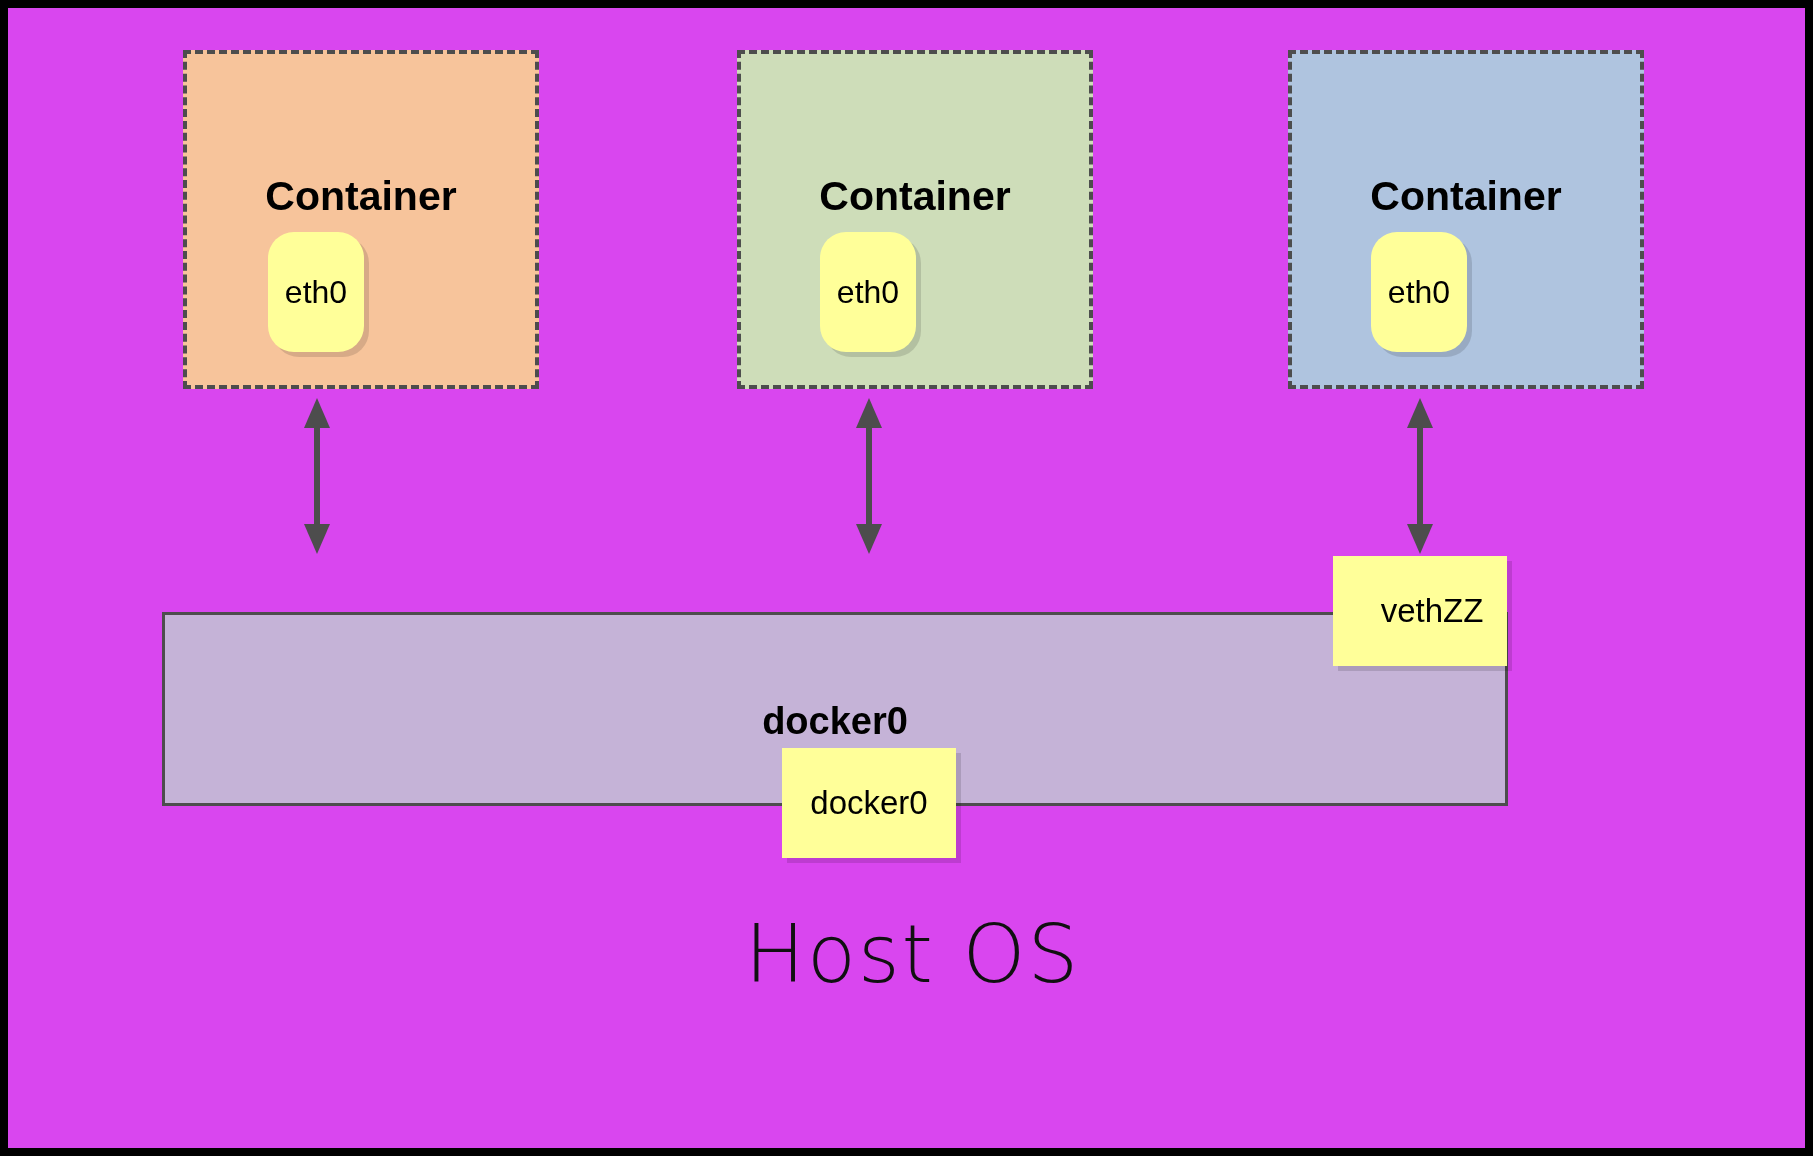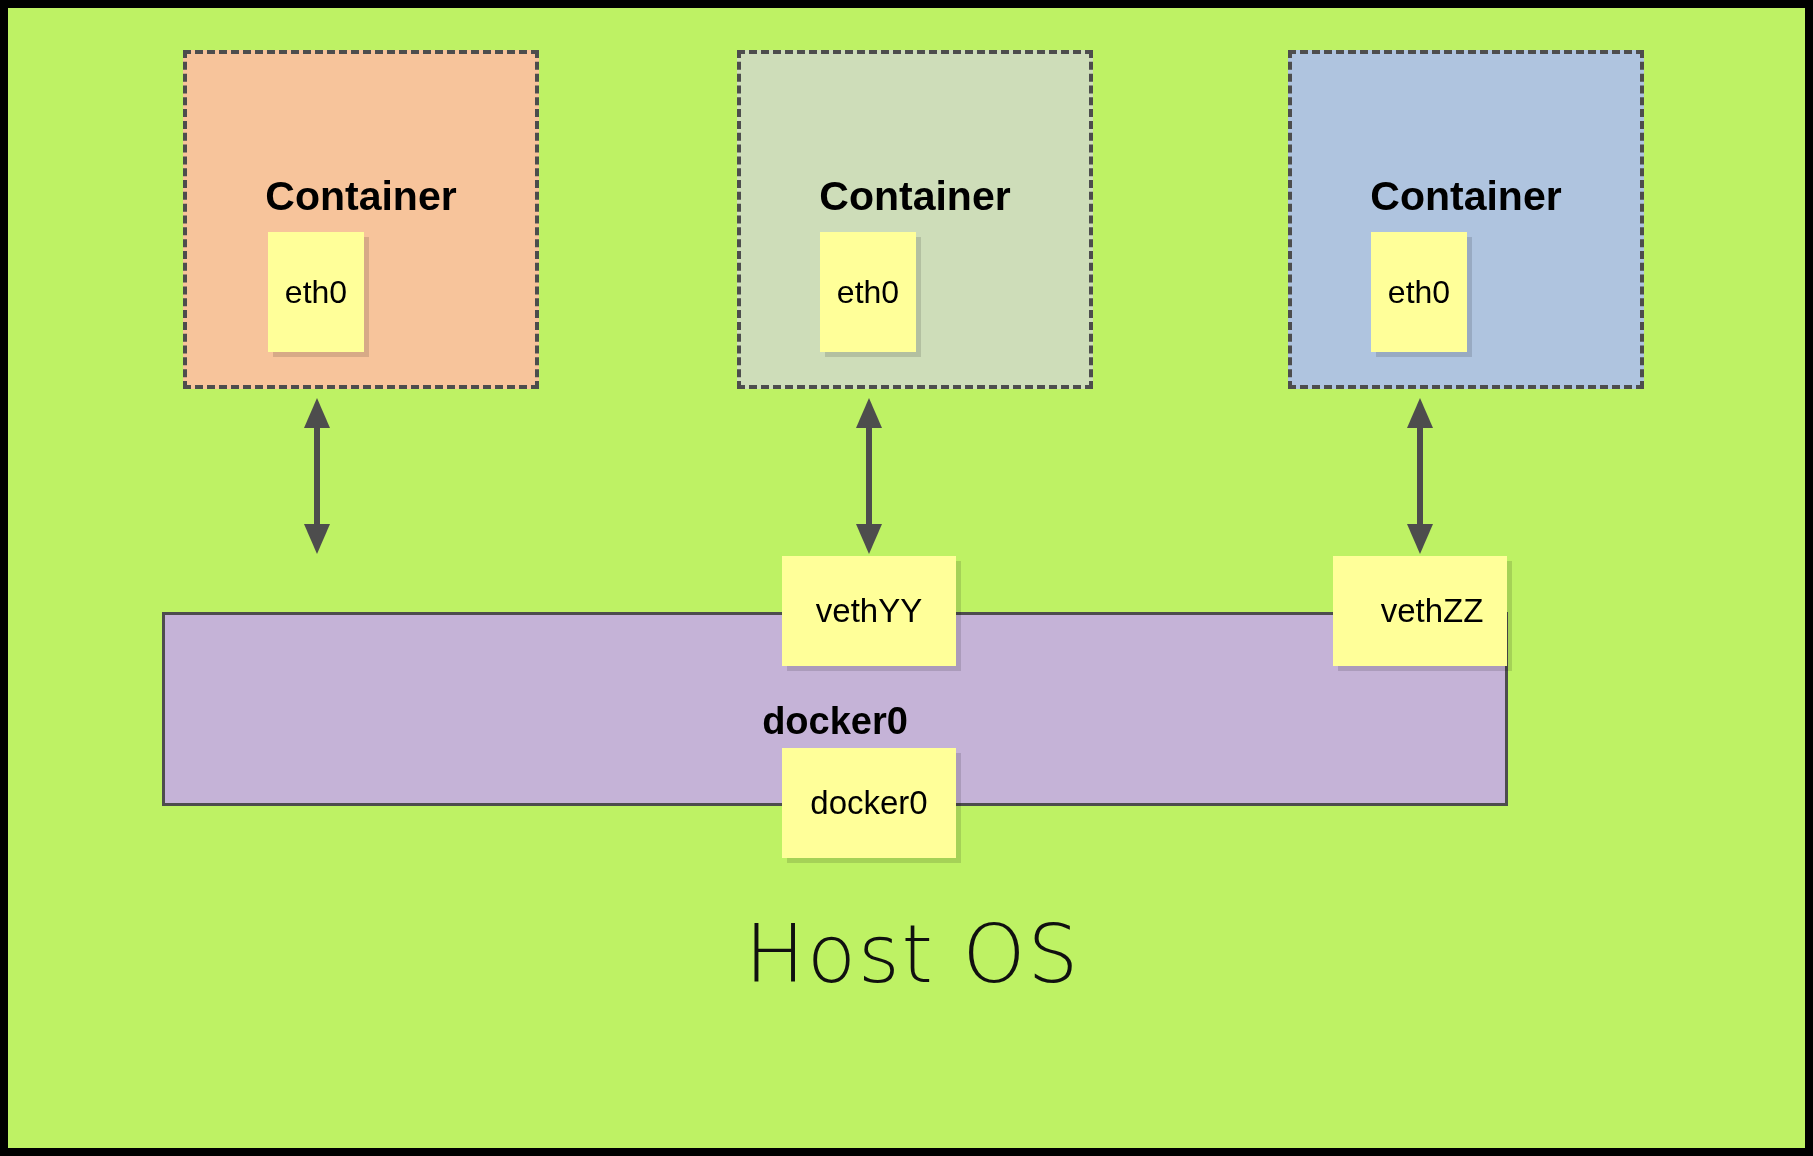--- a/index.html
+++ b/index.html
@@ -20,21 +20,21 @@
     background: #000000;
     box-sizing: border-box;
     overflow: hidden;
   }
   #stage {
     position: absolute;
     left: 8px;
     top: 8px;
     width: 1797px;
     height: 1140px;
-    background: #bef264;
+    background: #d946ef;
     overflow: hidden;
   }
 
   
   .container-box {
     position: absolute;
     box-sizing: border-box;
     border: 4px dashed #4d4d4d;
     width: 356px;
     height: 339px;
@@ -69,20 +69,21 @@
     justify-content: center;
     color: #000000;
     white-space: nowrap;
   }
 
   .eth-note {
     width: 96px;
     height: 120px;
     font-size: 32px;
     top: 224px;
+    border-radius: 26px;
   }
   .eth-note.e1 { left: 260px; }
   .eth-note.e2 { left: 812px; }
   .eth-note.e3 { left: 1363px; }
 
   
   .arrow {
     position: absolute;
     top: 390px;
     width: 26px;
@@ -192,21 +193,20 @@
     <svg class="arrow a3" viewBox="0 0 26 156">
       <line x1="13" y1="22" x2="13" y2="134" stroke="#4d4d4d" stroke-width="6"></line>
       <polygon points="13,0 26,30 0,30" fill="#4d4d4d"></polygon>
       <polygon points="13,156 26,126 0,126" fill="#4d4d4d"></polygon>
     </svg>
 
     <div id="docker-bar">
       <div id="docker-bar-label">docker0</div>
     </div>
 
-    <div class="note veth-note v2">vethYY</div>
     <div class="note veth-note v3">vethZZ</div>
 
     <div class="note" id="docker-note">docker0</div>
 
     <div id="host-os">Host OS</div>
 
   </div>
 </div>
 
 </body></html>

